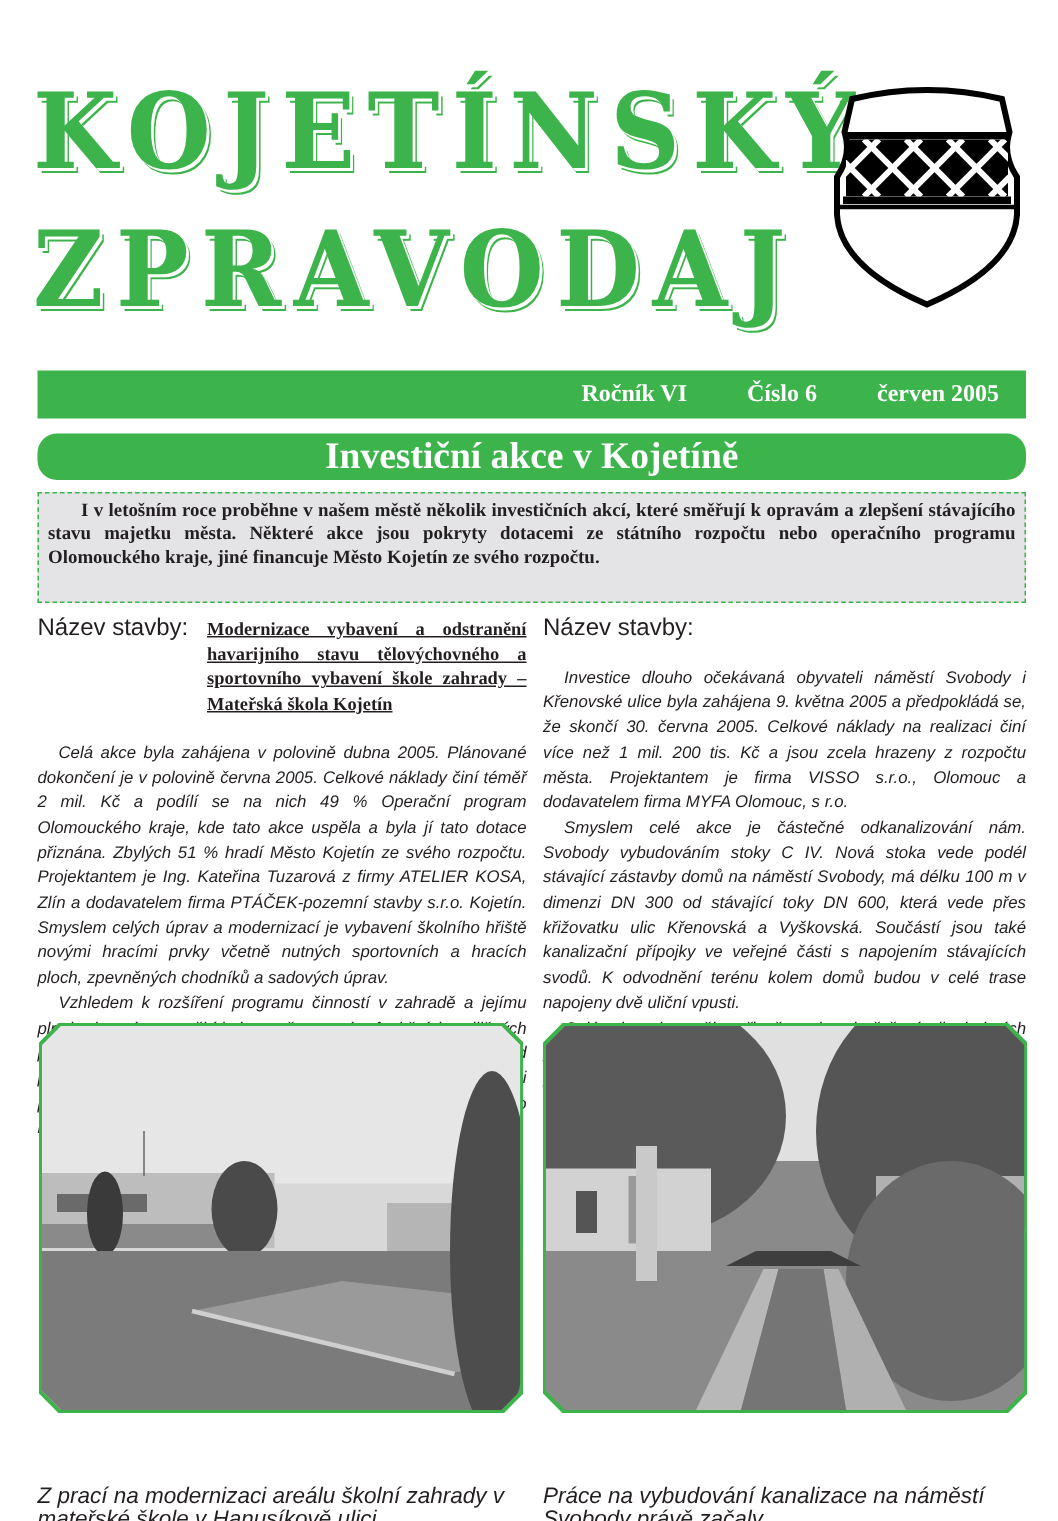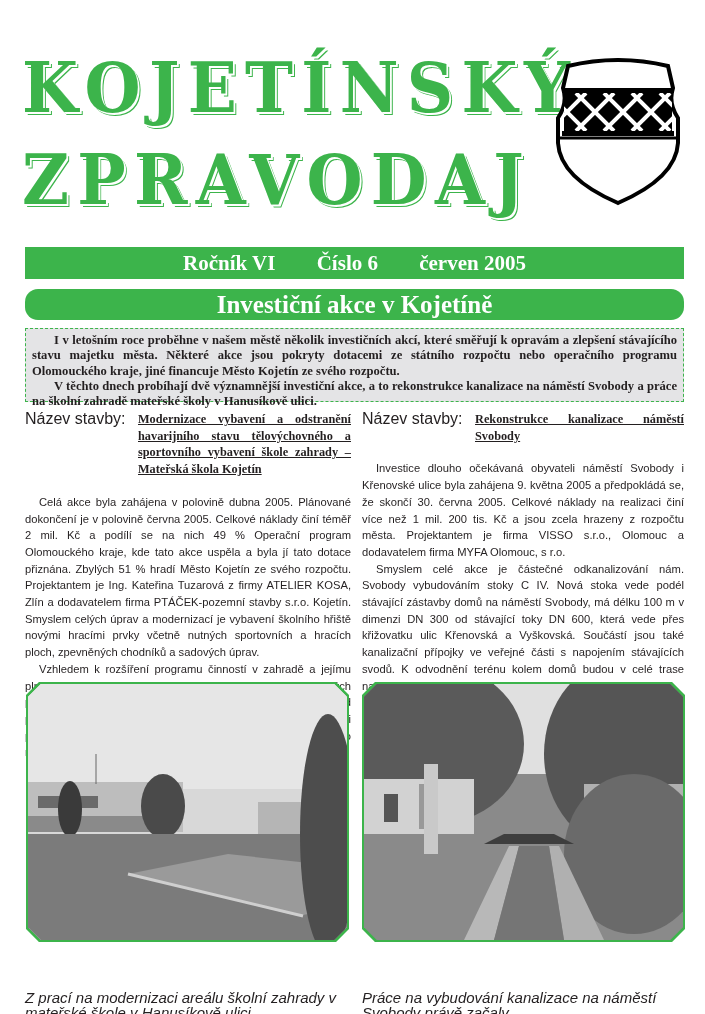--- a/index.html
+++ b/index.html
@@ -1,32 +1,32 @@
 <!DOCTYPE html>
 <html><head>
 <meta charset="utf-8">
 <style>
   html, body { margin: 0; padding: 0; background: #ffffff; }
   body { width: 705px; height: 1014px; position: relative; overflow: hidden; font-family: "DejaVu Serif", serif; color: #231f20; }
   .masthead { position: absolute; left: 22px; top: 42px; width: 500px; }
   .mast-line { font-family: "DejaVu Serif", serif; font-weight: bold; color: #3cb44b; font-size: 70px; letter-spacing: 9px; line-height: 92px; transform: scaleX(0.92); transform-origin: left; text-shadow: 2px 2px 0 #ffffff, 3px 3px 0 #3cb44b; white-space: nowrap; }
   .crest { position: absolute; left: 548px; top: 58px; width: 140px; height: 150px; }
   .bar { position: absolute; left: 25px; width: 659px; background: #3cb44b; color: #ffffff; font-family: "Liberation Serif", serif; font-weight: bold; text-align: center; }
-  .bar-issue { top: 247px; height: 32px; font-size: 21px; line-height: 32px; }
+  .bar-issue { top: 247px; height: 32px; font-size: 16px; line-height: 32px; text-align: right; }
   .bar-issue span { display: inline-block; margin: 0 18px; }
   .bar-title { top: 289px; height: 31px; font-size: 25px; line-height: 31px; border-radius: 13px; }
   .intro { position: absolute; left: 25px; top: 328px; width: 645px; height: 62px; padding: 4px 6px 6px 6px; background: #e4e4e6; border: 1.5px dashed #3cb44b; font-family: "Liberation Serif", serif; font-weight: bold; font-size: 12.6px; line-height: 15.3px; text-align: justify; }
   .intro p { margin: 0; text-indent: 22px; }
   .col { position: absolute; top: 411px; width: 326px; font-family: "Liberation Sans", sans-serif; font-size: 11.2px; line-height: 16.7px; color: #231f20; }
   .col-left { left: 25px; }
   .col-right { left: 362px; width: 322px; }
   .head-row { display: flex; }
   .head-label { width: 113px; flex: none; font-size: 16px; }
   .head-title { font-family: "Liberation Serif", serif; font-weight: bold; font-size: 12.3px; text-decoration: underline; text-align: justify; line-height: 16.7px; }
-  .col p { margin: 0; text-indent: 14px; text-align: justify; }
+  .col p { margin: 0; text-indent: 14px; text-align: justify; font-style: italic; }
   .spacer { height: 16px; }
   .sig { text-align: right; font-style: italic; font-size: 11.2px; line-height: 16.5px; }
   .photo { position: absolute; top: 682px; width: 323px; height: 260px; clip-path: polygon(4% 0, 96% 0, 100% 5%, 100% 95%, 96% 100%, 4% 100%, 0 95%, 0 5%); background: #3cb44b; }
   .photo-inner { position: absolute; left: 2px; top: 2px; right: 2px; bottom: 2px; clip-path: polygon(4% 0, 96% 0, 100% 5%, 100% 95%, 96% 100%, 4% 100%, 0 95%, 0 5%); }
   .photo-left { left: 26px; }
   .photo-right { left: 362px; }
   .caption { position: absolute; top: 990px; font-family: "Liberation Sans", sans-serif; font-style: italic; font-size: 15px; line-height: 15px; color: #231f20; }
   .cap-left { left: 25px; width: 318px; }
   .cap-right { left: 362px; width: 330px; }
 </style>
@@ -69,37 +69,35 @@
 <div class="bar bar-issue">
   <span>Ročník VI</span>
   <span>Číslo 6</span>
   <span>červen 2005</span>
 </div>
 
 <div class="bar bar-title">Investiční akce v Kojetíně</div>
 
 <div class="intro">
   <p>I v letošním roce proběhne v našem městě několik investičních akcí, které směřují k opravám a zlepšení stávajícího stavu majetku města. Některé akce jsou pokryty dotacemi ze státního rozpočtu nebo operačního programu Olomouckého kraje, jiné financuje Město Kojetín ze svého rozpočtu.</p>
-  <p>V těchto dnech probíhají dvě významnější investiční akce, a to rekonstrukce kanalizace na náměstí Svobody a práce na školní zahradě mateřské školy v Hanusíkově ulici.</p>
 </div>
 
 <div class="col col-left">
   <div class="head-row">
     <span class="head-label">Název stavby:</span>
     <span class="head-title">Modernizace vybavení a odstranění havarijního stavu tělovýchovného a sportovního vybavení škole zahrady – Mateřská škola Kojetín</span>
   </div>
   <div class="spacer"></div>
   <p>Celá akce byla zahájena v polovině dubna 2005. Plánované dokončení je v polovině června 2005. Celkové náklady činí téměř 2 mil. Kč a podílí se na nich 49 % Operační program Olomouckého kraje, kde tato akce uspěla a byla jí tato dotace přiznána. Zbylých 51 % hradí Město Kojetín ze svého rozpočtu. Projektantem je Ing. Kateřina Tuzarová z firmy ATELIER KOSA, Zlín a dodavatelem firma PTÁČEK-pozemní stavby s.r.o. Kojetín. Smyslem celých úprav a modernizací je vybavení školního hřiště novými hracími prvky včetně nutných sportovních a hracích ploch, zpevněných chodníků a sadových úprav.</p>
   <p>Vzhledem k rozšíření programu činností v zahradě a jejímu plnohodnotnému využití byl vytvořen systém funkčních, odlišných programových celků. Ty jsou tvořeny klidovou zónou pod pergolami, možností hry na nových pískovištích, prostor dostane i plocha k vodním hrátkám, posezení v lodi a další aktivity pro nejmenší žáky v Kojetíně.</p>
 </div>
 
 <div class="col col-right">
   <div class="head-row">
     <span class="head-label">Název stavby:</span>
-    <span class="head-title">Rekonstrukce kanalizace náměstí Svobody</span>
   </div>
   <div class="spacer"></div>
   <p>Investice dlouho očekávaná obyvateli náměstí Svobody i Křenovské ulice byla zahájena 9. května 2005 a předpokládá se, že skončí 30. června 2005. Celkové náklady na realizaci činí více než 1 mil. 200 tis. Kč a jsou zcela hrazeny z rozpočtu města. Projektantem je firma VISSO s.r.o., Olomouc a dodavatelem firma MYFA Olomouc, s r.o.</p>
   <p>Smyslem celé akce je částečné odkanalizování nám. Svobody vybudováním stoky C IV. Nová stoka vede podél stávající zástavby domů na náměstí Svobody, má délku 100 m v dimenzi DN 300 od stávající toky DN 600, která vede přes křižovatku ulic Křenovská a Vyškovská. Součástí jsou také kanalizační přípojky ve veřejné části s napojením stávajících svodů. K odvodnění terénu kolem domů budou v celé trase napojeny dvě uliční vpusti.</p>
   <p>Celá akce by měla přispět nejen k řešení dlouholetých problémů s kanalizací v této lokalitě, ale i k zlepšení životního prostředí ve vztahu k ulici Křenovské.</p>
   <div class="sig">Jiří Šírek, místostarosta města</div>
   <div class="sig">Jan Vojáček, investiční technik města</div>
 </div>
 
 <div class="photo photo-left">

